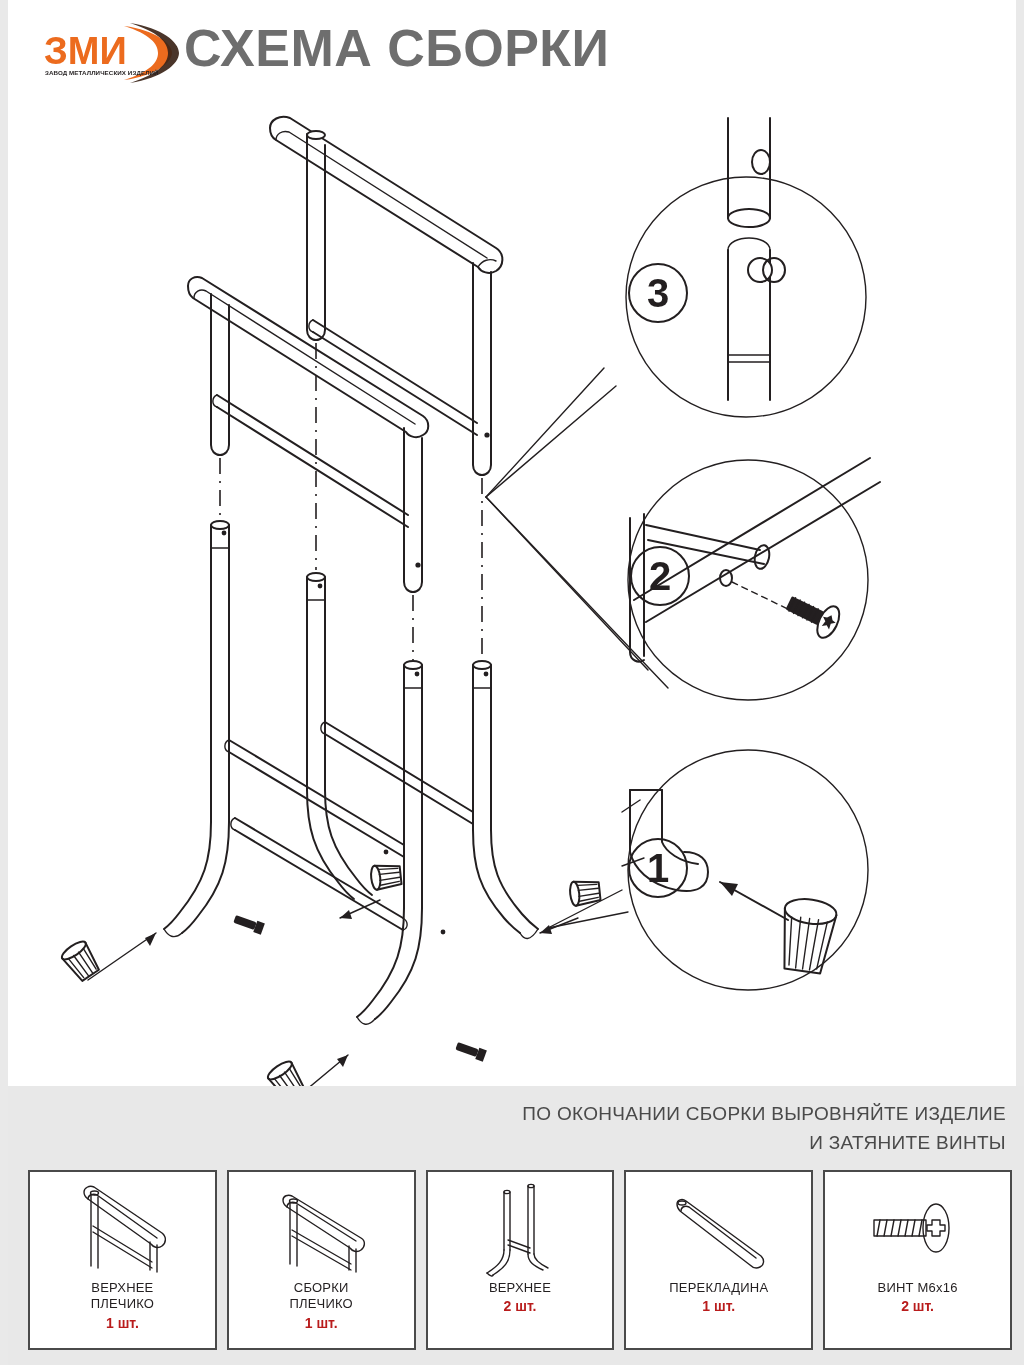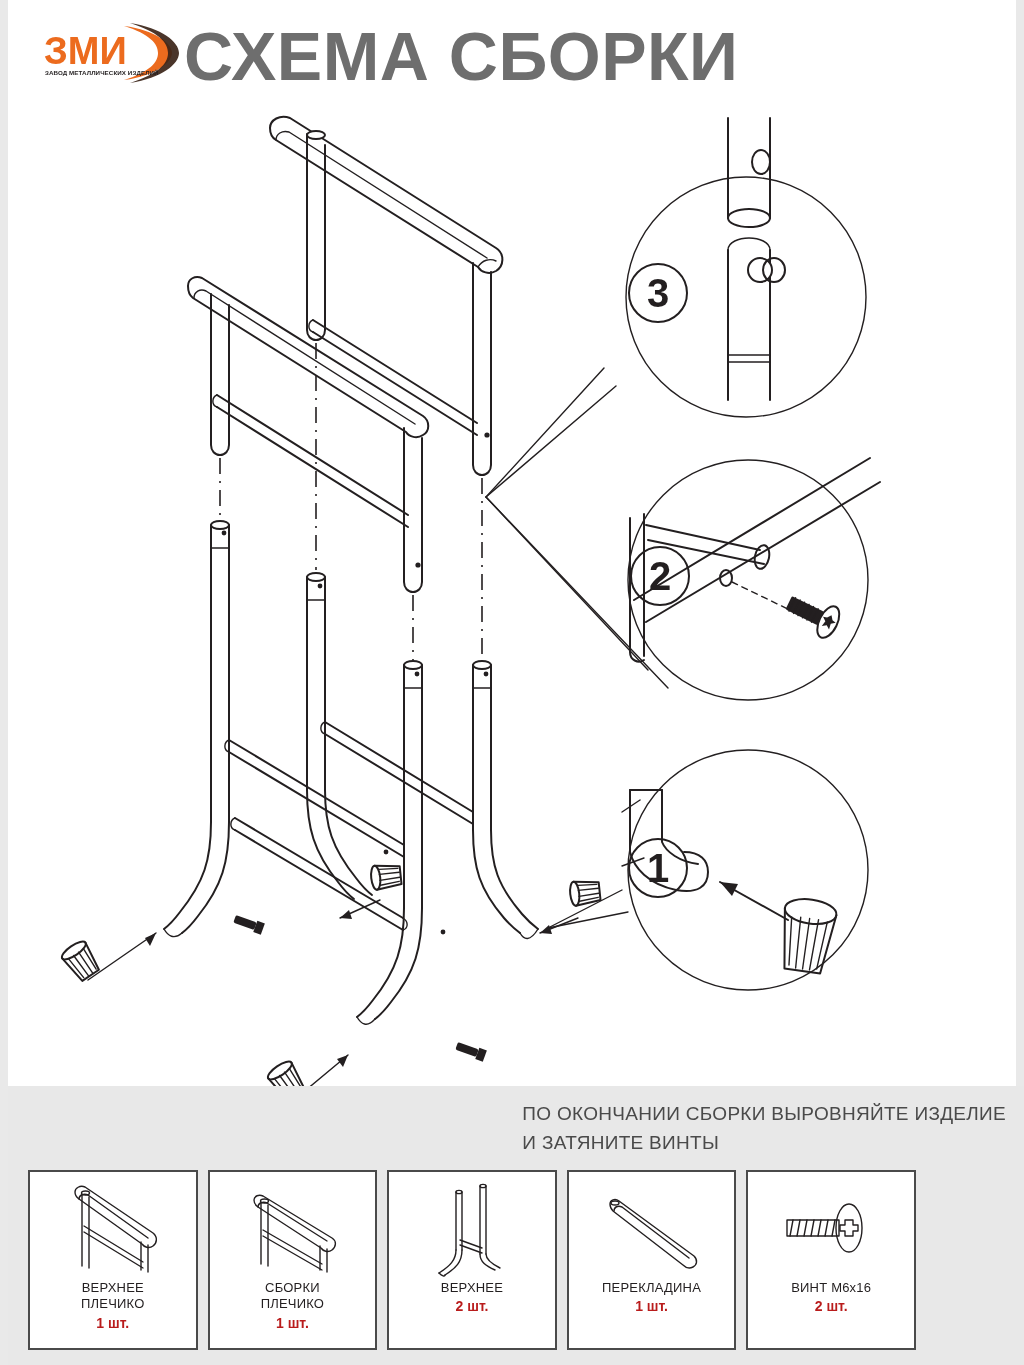--- a/index.html
+++ b/index.html
@@ -21,21 +21,21 @@
 
   
   .header{
     position:absolute;left:0;top:0;width:1024px;height:105px;
   }
   .logo{
     position:absolute;left:30px;top:22px;width:150px;height:62px;
   }
   .title-main{
     position:absolute;left:176px;top:22px;
-    font-size:68px;font-weight:bold;color:#6e6e6e;
+    font-size:52px;font-weight:bold;color:#6e6e6e;
     letter-spacing:0.5px;line-height:1;
     white-space:nowrap;
   }
   .title-sub{
     position:absolute;left:696px;top:26px;
     font-size:23px;color:#231f20;
     line-height:1.28;letter-spacing:0.4px;
     white-space:pre-line;
   }
 
@@ -51,26 +51,26 @@
     background:#e8e8e8;
   }
   .bottom-title{
     position:absolute;left:28px;top:35px;
     font-size:31px;color:#231f20;letter-spacing:0.6px;
     white-space:nowrap;
   }
   .bottom-note{
     position:absolute;right:26px;top:14px;
     font-size:19px;color:#4a4a4a;
-    line-height:1.5;
+    text-align:right;line-height:1.5;
     white-space:pre-line;letter-spacing:0.3px;
   }
   .parts{
     position:absolute;left:20px;top:84px;
-    width:888px;height:180px;
+    width:984px;height:180px;
     display:flex;gap:10px;
   }
   .part{
     flex:1 1 0;
     background:#ffffff;
     border:2px solid #4a4a4a;
     position:relative;
     display:flex;flex-direction:column;
     align-items:center;justify-content:flex-start;
     box-sizing:border-box;

